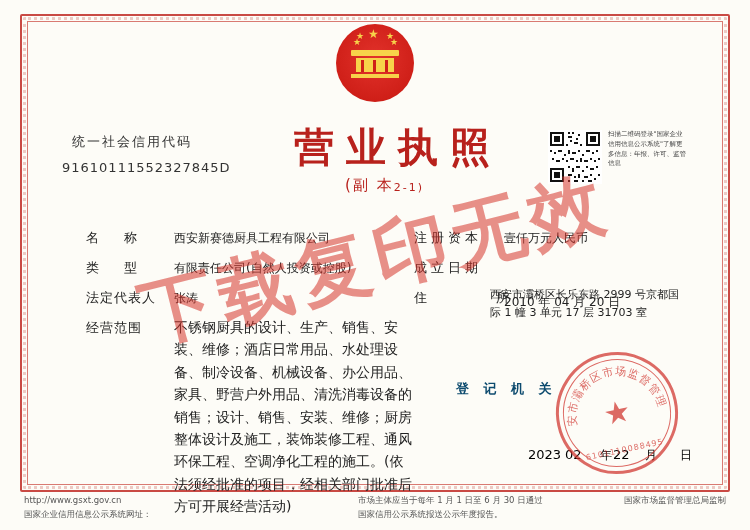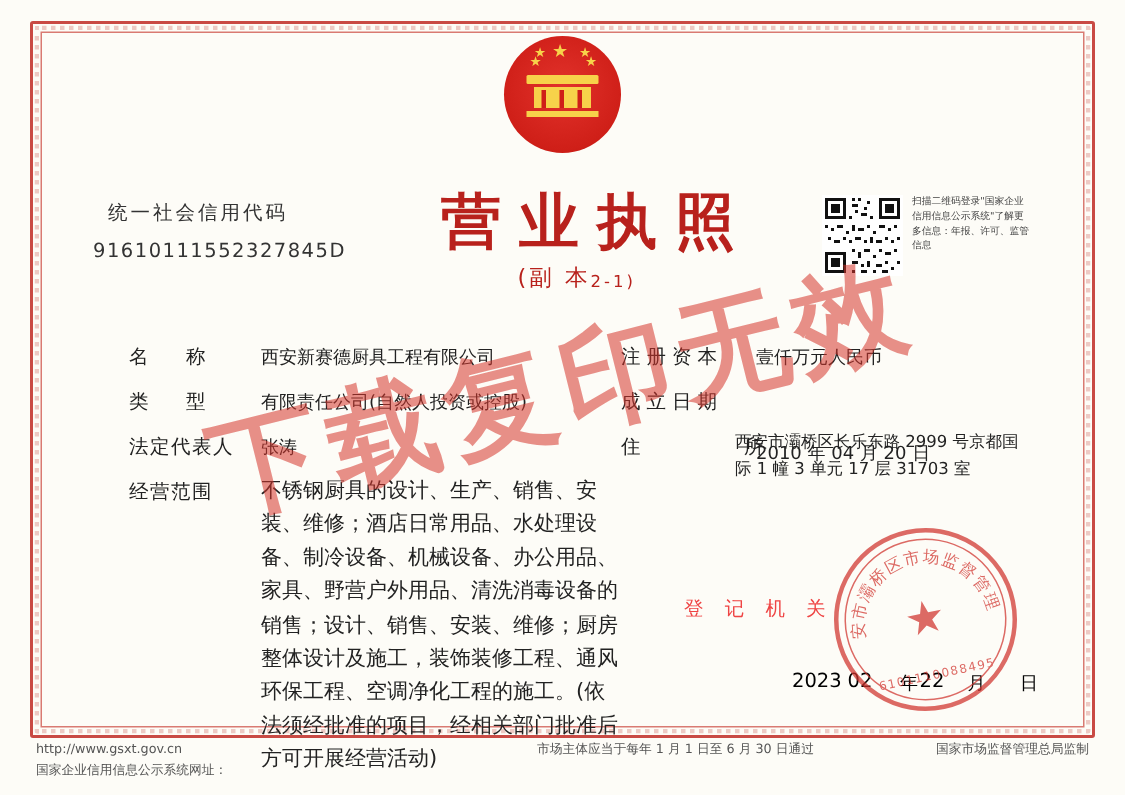--- a/index.html
+++ b/index.html
@@ -107,22 +107,22 @@
   .l4{left:86px;top:319px;letter-spacing:1px;}
   .v4{left:174px;top:316px;width:240px;font-size:14px;line-height:1.6;}
   .r1{left:414px;top:229px;letter-spacing:4px;}
   .rv1{left:504px;top:229px;}
   .r2{left:414px;top:259px;letter-spacing:4px;}
   .rv2{left:504px;top:259px;margin-top:34px;}
   .r3{left:414px;top:289px;letter-spacing:28px;}
   .rv3{left:490px;top:286px;width:190px;font-size:11px;line-height:1.6;}
   
   .registrar{
-    position:absolute;left:456px;top:397px;
-    font-size:13px;color:#ef4444;letter-spacing:5px;
+    position:absolute;left:456px;top:380px;
+    font-size:13px;color:#0c4a6e;letter-spacing:5px;font-weight:bold;
   }
   .date-y{position:absolute;left:528px;top:447px;font-size:13px;}
   .date-ch1{position:absolute;left:600px;top:447px;font-size:12px;}
   .date-m{position:absolute;left:565px;top:447px;font-size:13px;}
   .date-ch2{position:absolute;left:645px;top:447px;font-size:12px;}
   .date-d{position:absolute;left:613px;top:447px;font-size:13px;}
   .date-ch3{position:absolute;left:680px;top:447px;font-size:12px;}
   
   .seal{
     position:absolute;right:72px;top:352px;width:116px;height:116px;
@@ -309,19 +309,20 @@
 
   <div class="watermark">下载复印无效</div>
 
   <div class="footer">
     <div class="f-left">
       <div>http://www.gsxt.gov.cn</div>
       <div>国家企业信用信息公示系统网址：</div>
     </div>
     <div class="f-mid">
       <div>市场主体应当于每年 1 月 1 日至 6 月 30 日通过</div>
+      <div>国家信用公示系统报送公示年度报告。</div>
     </div>
     <div class="f-right">
       <div>国家市场监督管理总局监制</div>
     </div>
   </div>
 
 </div>
 
 </body></html>

